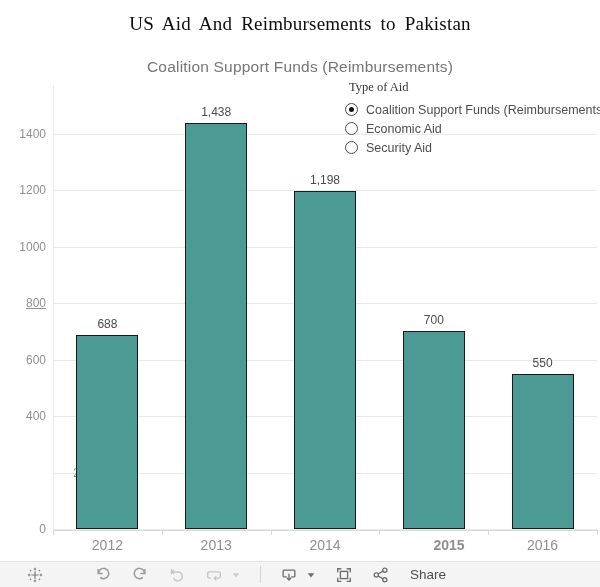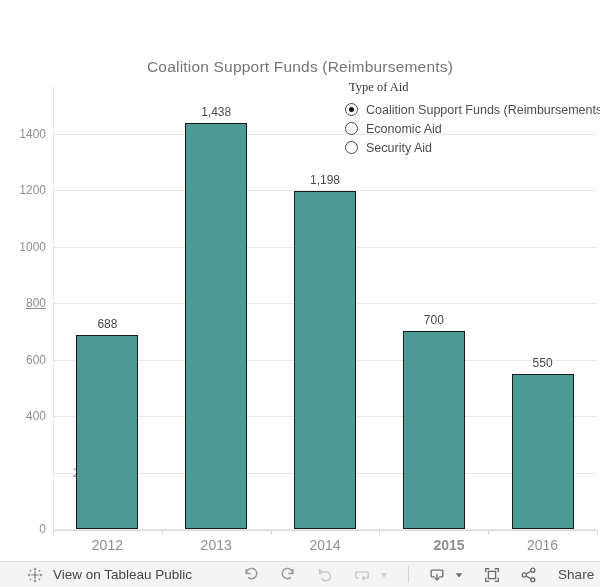--- a/index.html
+++ b/index.html
@@ -44,20 +44,21 @@
   .tb-divider{width:1px;height:17px;background:#d4d4d4;}
   .tb-share{display:flex;align-items:center;gap:20px;}
   .tb-share-label{font-size:13.5px;color:#4f4f4f;}
   svg{display:block;}
 </style>
 </head>
 <body>
 
 <div class="canvas">
 
+  <div class="viz-title">US Aid And Reimbursements to Pakistan</div>
   <div class="chart-subtitle">Coalition Support Funds (Reimbursements)</div>
 
   <div id="plot">
       <div class="gridline" style="left: 53px; top: 529px; width: 544px;"></div>
       <div class="ytick-label" style="left: 0px; top: 522px;">0</div>
       <div class="gridline" style="left: 53px; top: 472.5px; width: 544px;"></div>
       <div class="ytick-label" style="left: 0px; top: 465.5px; margin-left: 47px;">200</div>
       <div class="gridline" style="left: 53px; top: 416px; width: 544px;"></div>
       <div class="ytick-label" style="left: 0px; top: 409px;">400</div>
       <div class="gridline" style="left: 53px; top: 359.5px; width: 544px;"></div>
@@ -127,21 +128,20 @@
             <path d="M15.8 10 H19 M17.4 8.4 V11.6"></path>
           </g>
           <g stroke-width="1">
             <path d="M4.4 3.5 V5.5 M3.4 4.5 H5.4"></path>
             <path d="M15.6 3.5 V5.5 M14.6 4.5 H16.6"></path>
             <path d="M4.4 14.5 V16.5 M3.4 15.5 H5.4"></path>
             <path d="M15.6 14.5 V16.5 M14.6 15.5 H16.6"></path>
           </g>
         </svg>
       </span>
-      <span class="tb-view-label">View on Tableau Public</span>
     </div>
 
     <div class="tb-icons">
       <span class="tb-icon">
         <svg width="18" height="18" viewBox="0 0 20 20" fill="none" stroke="#9a9a9a" stroke-width="1.6">
           <path d="M4.6 3.4 V8.4 H9.6"></path>
           <path d="M5 8.2 a5.7 5.7 0 1 1 1.9 4.4"></path>
         </svg>
       </span>
       <span class="tb-icon">

